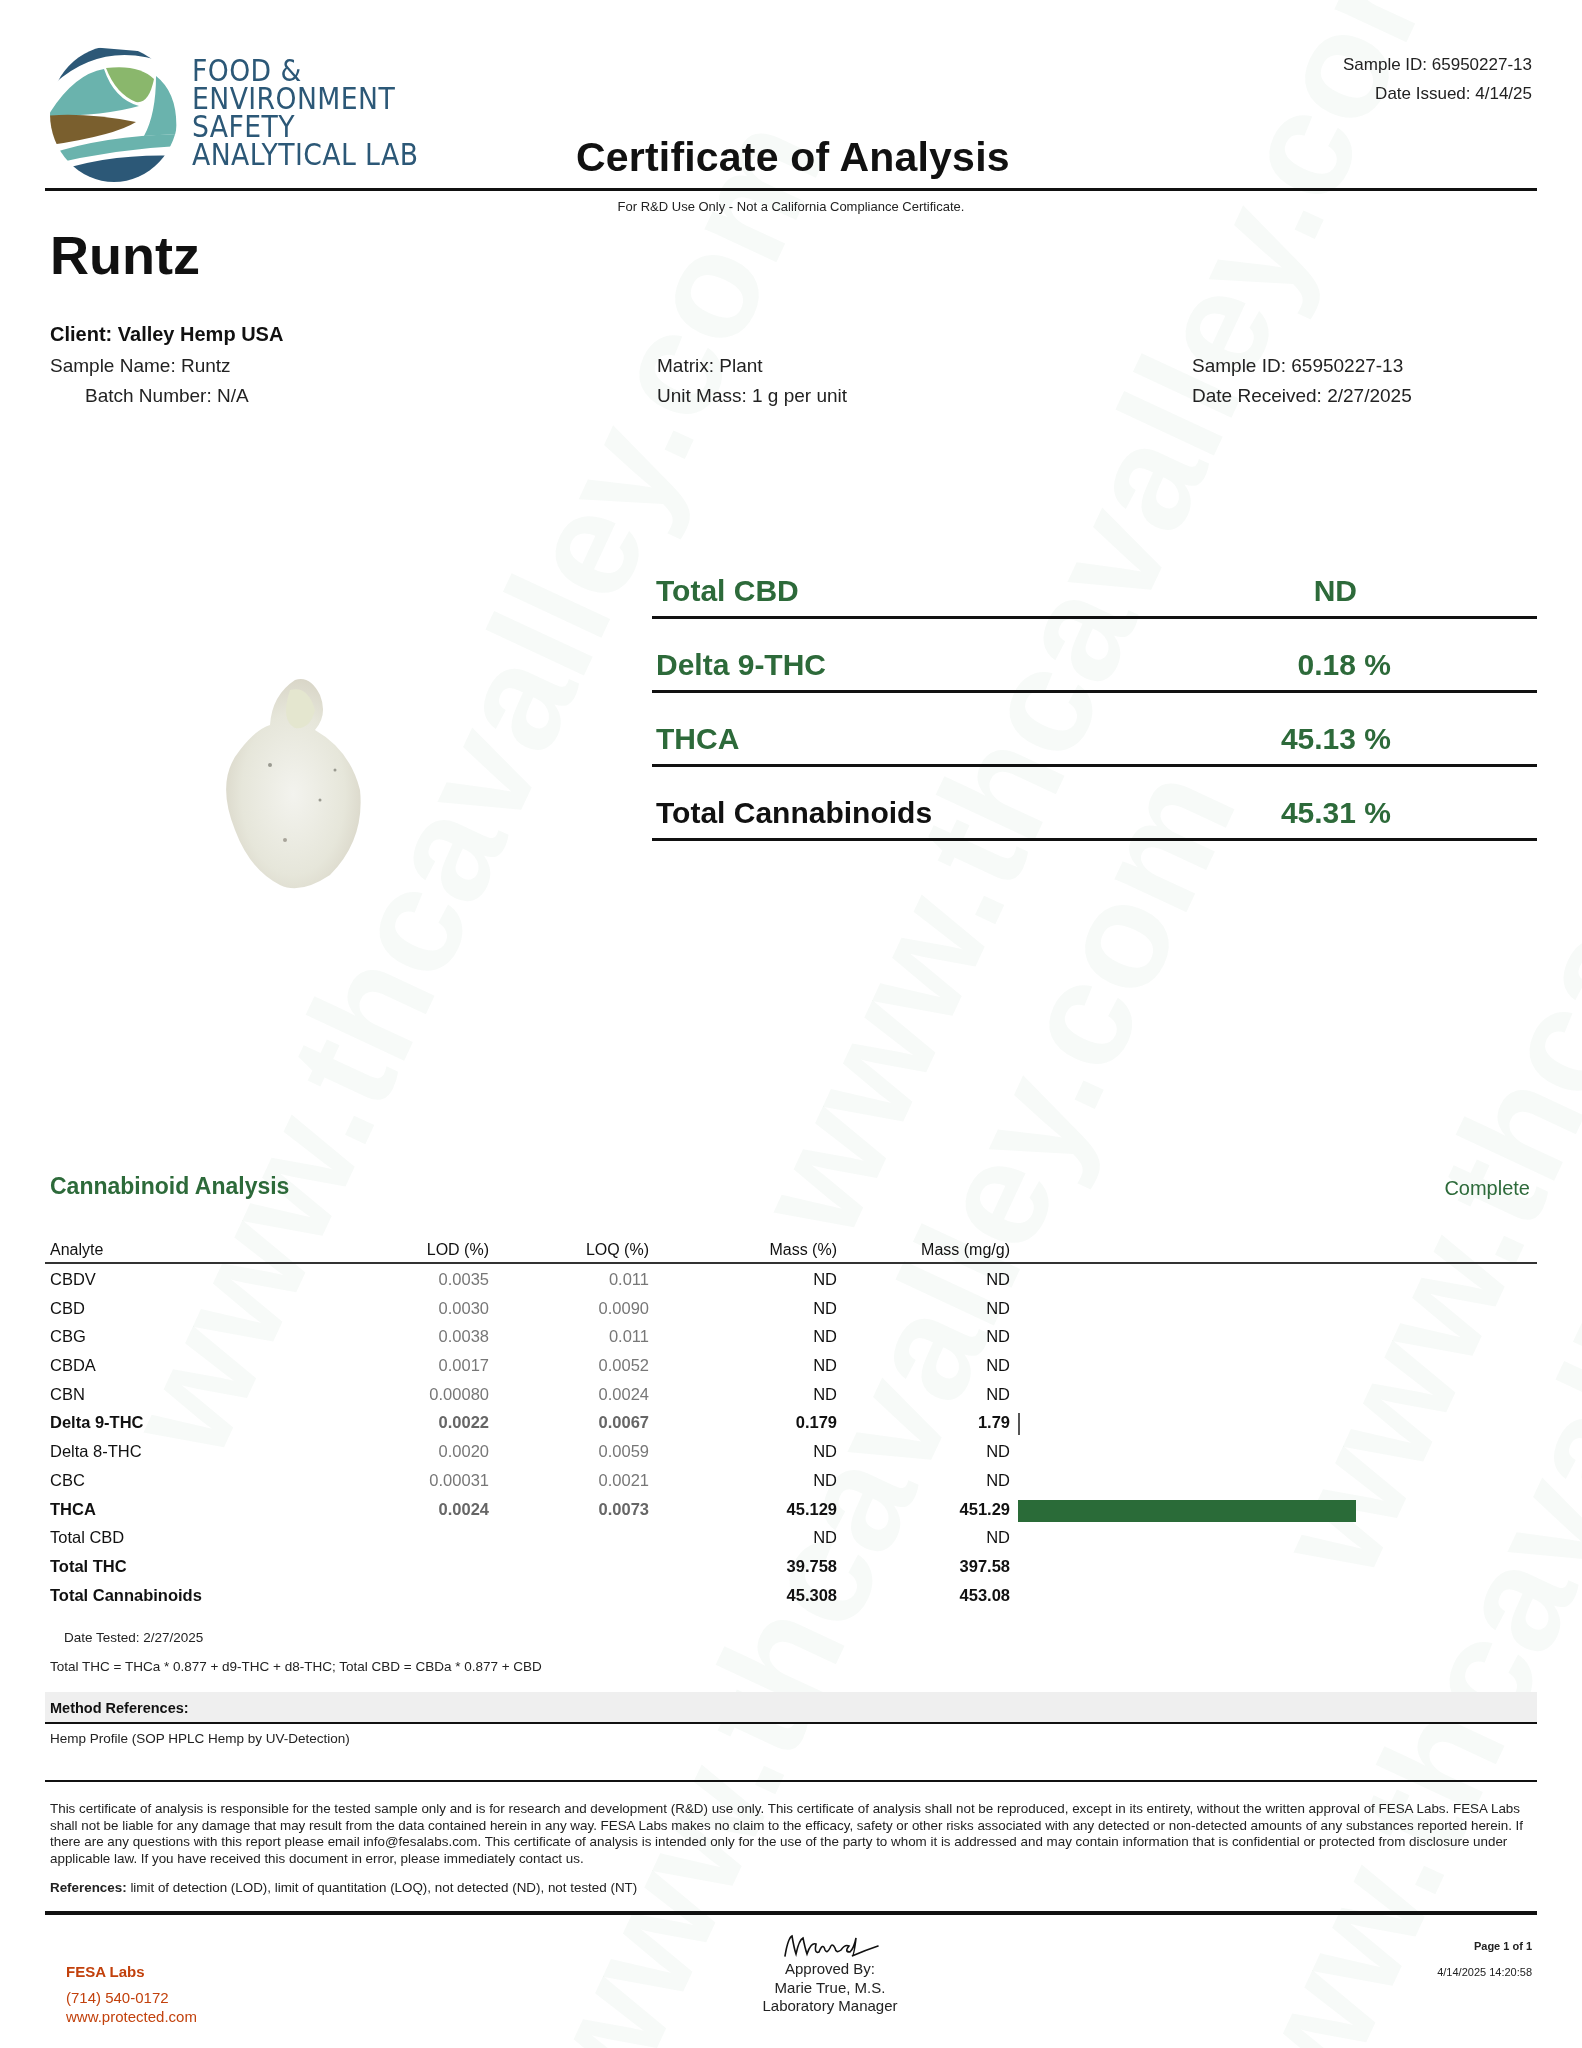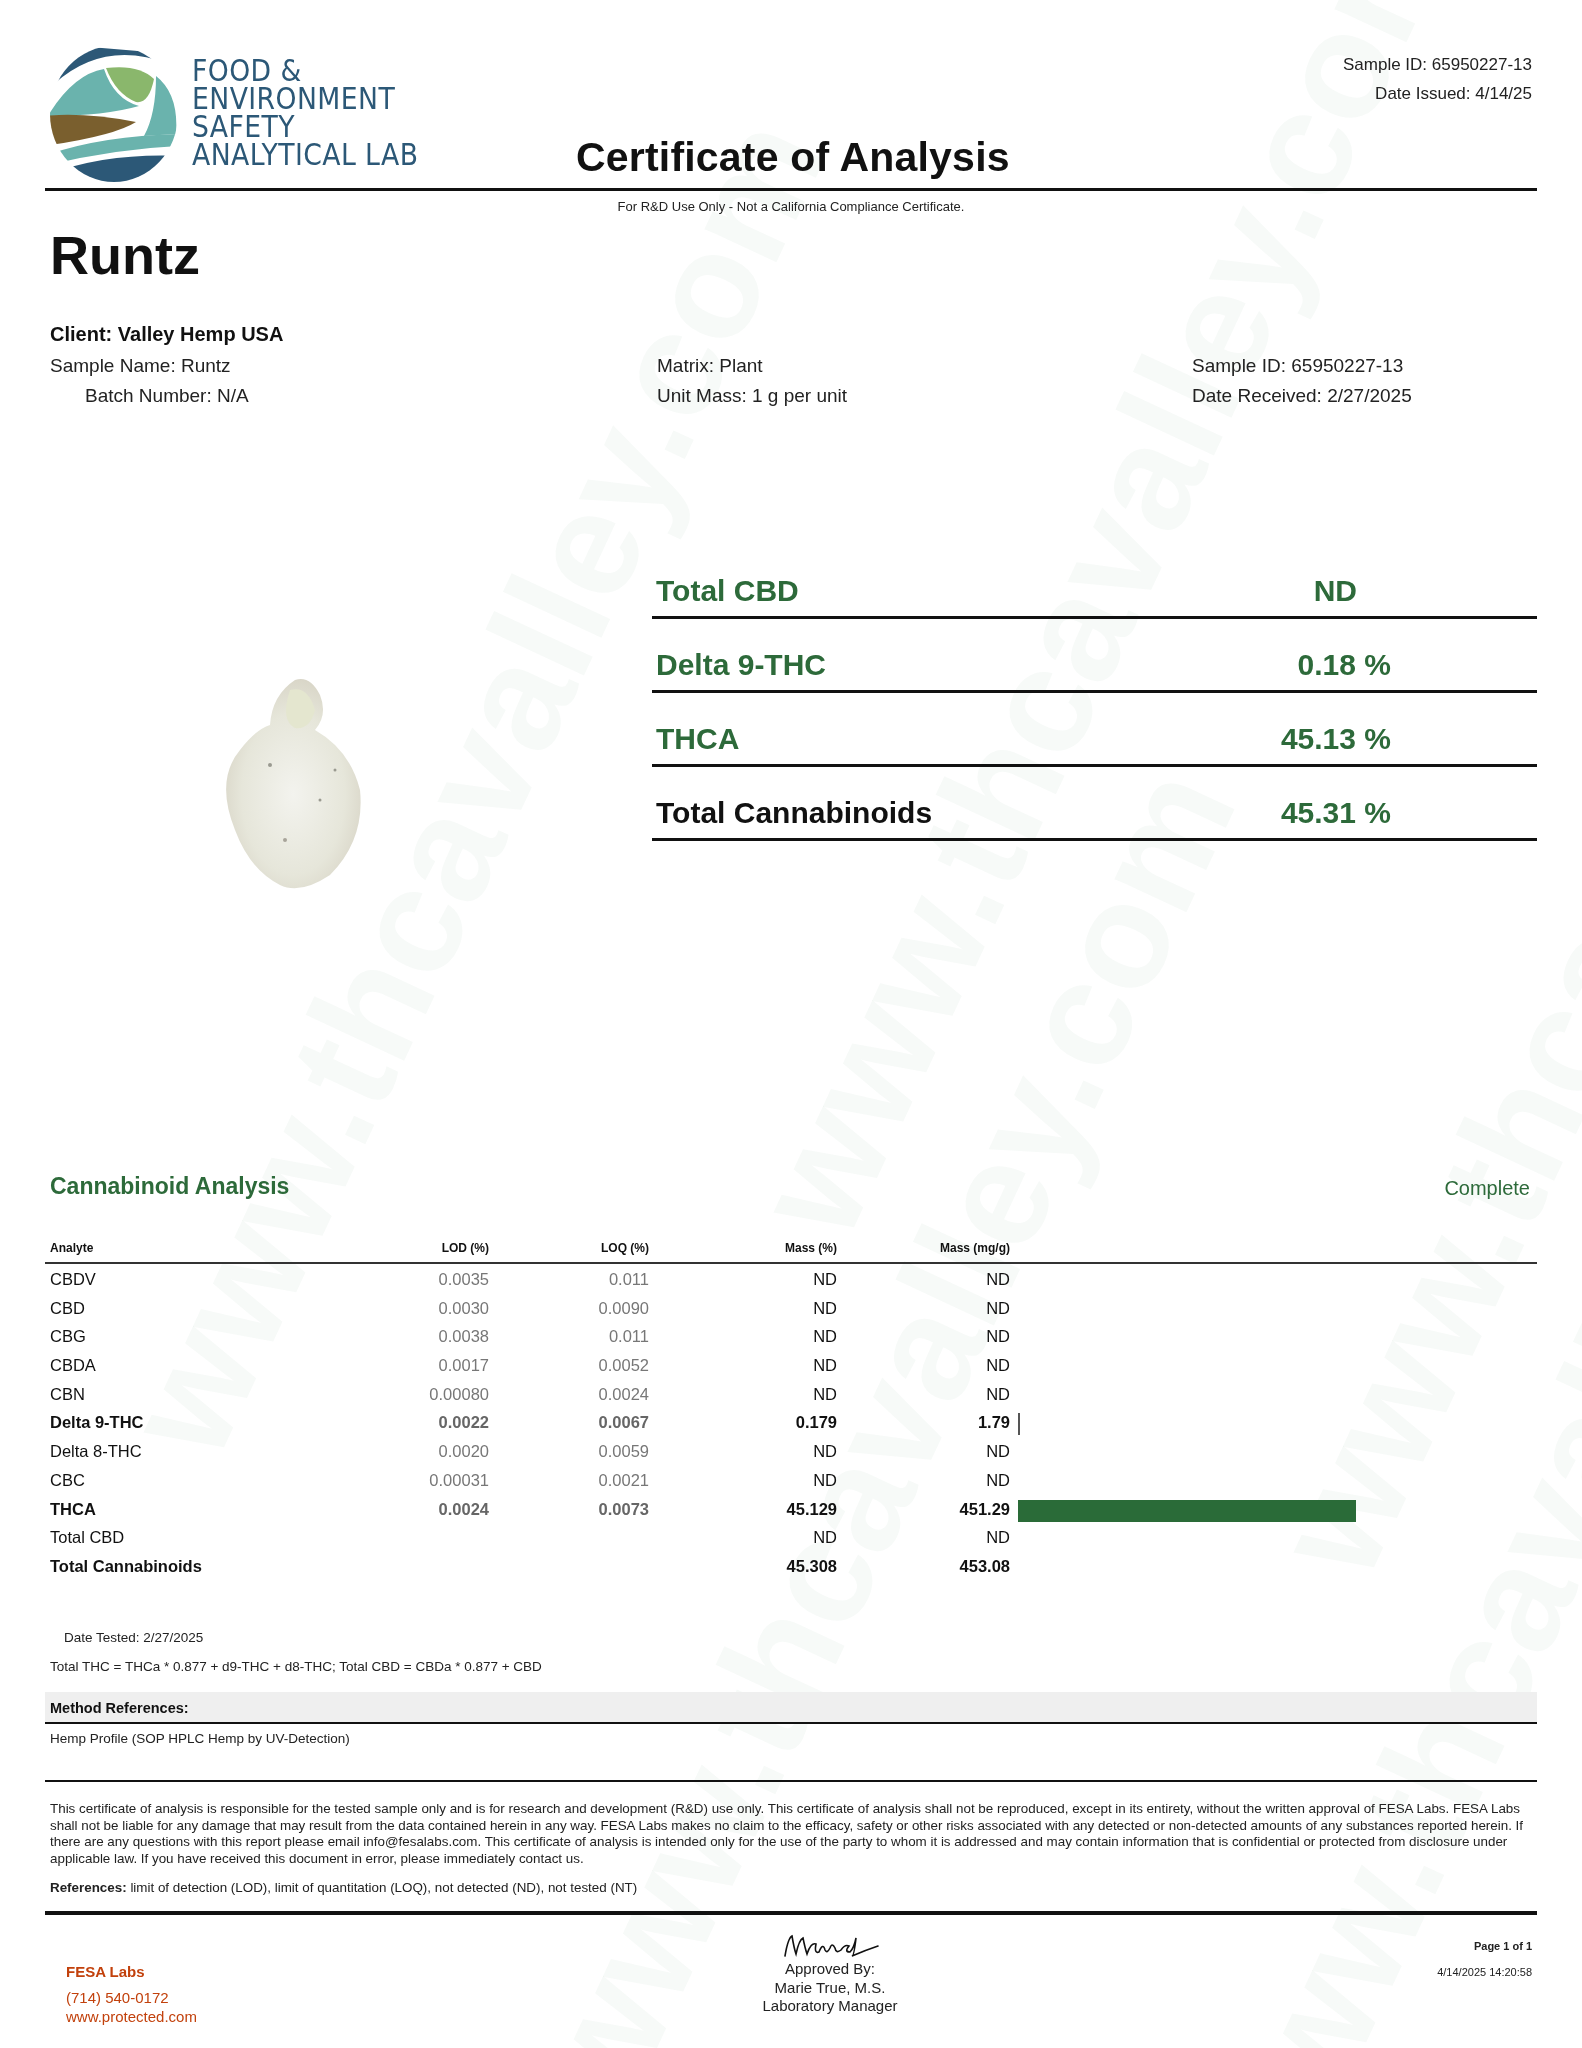--- a/index.html
+++ b/index.html
@@ -36,21 +36,21 @@
   .sum-label { position: absolute; left: 4px; bottom: 8px; font-size: 30px; font-weight: 700; color: #2d6a3a; }
   .sum-label.black { color: #111; }
   .sum-value { position: absolute; right: 146px; bottom: 8px; font-size: 30px; font-weight: 700; color: #2d6a3a; text-align: right; }
   .sum-value.center { right: 180px; }
 
   
   .section-title { left: 50px; top: 1173px; font-size: 23px; font-weight: 700; color: #2d6a3a; }
   .complete { right: 52px; top: 1177px; font-size: 20px; font-weight: 400; color: #2d6a3a; }
 
   .tbl { left: 45px; top: 1235px; width: 1492px; }
-  .tbl-head { position: relative; height: 29px; border-bottom: 2px solid #333; font-weight: 700; font-size: 12px; }
+  .tbl-head { position: relative; height: 29px; border-bottom: 2px solid #333; font-weight: 400; font-size: 16px; }
   .tbl-row { position: relative; height: 28.7px; font-size: 16.5px; }
   .c { position: absolute; top: 6px; white-space: nowrap; }
   .c-name { left: 5px; }
   .c-lod { right: 1048px; text-align: right; color: #777; }
   .c-loq { right: 888px; text-align: right; color: #777; }
   .c-mass { right: 700px; text-align: right; }
   .c-mg { right: 527px; text-align: right; }
   .tbl-head .c-lod, .tbl-head .c-loq { color: #111; }
   .tbl-row.bold { font-weight: 700; }
   .tbl-row.bold .c-lod, .tbl-row.bold .c-loq { color: #666; }
@@ -237,20 +237,27 @@
         <div class="bar" style="width: 338.467px; background: rgb(42, 107, 56);"></div>
       </div>
       <div class="tbl-row">
         <span class="c c-name">Total CBD</span>
         <span class="c c-lod"></span>
         <span class="c c-loq"></span>
         <span class="c c-mass">ND</span>
         <span class="c c-mg">ND</span>
       </div>
       <div class="tbl-row bold">
+        <span class="c c-name">Total THC</span>
+        <span class="c c-lod"></span>
+        <span class="c c-loq"></span>
+        <span class="c c-mass">39.758</span>
+        <span class="c c-mg">397.58</span>
+      </div>
+      <div class="tbl-row bold">
         <span class="c c-name">Total Cannabinoids</span>
         <span class="c c-lod"></span>
         <span class="c c-loq"></span>
         <span class="c c-mass">45.308</span>
         <span class="c c-mg">453.08</span>
       </div>
     </div>
 </div>
 
 <div class="abs small" style="left:64px; top:1630px;">Date Tested: 2/27/2025</div>

